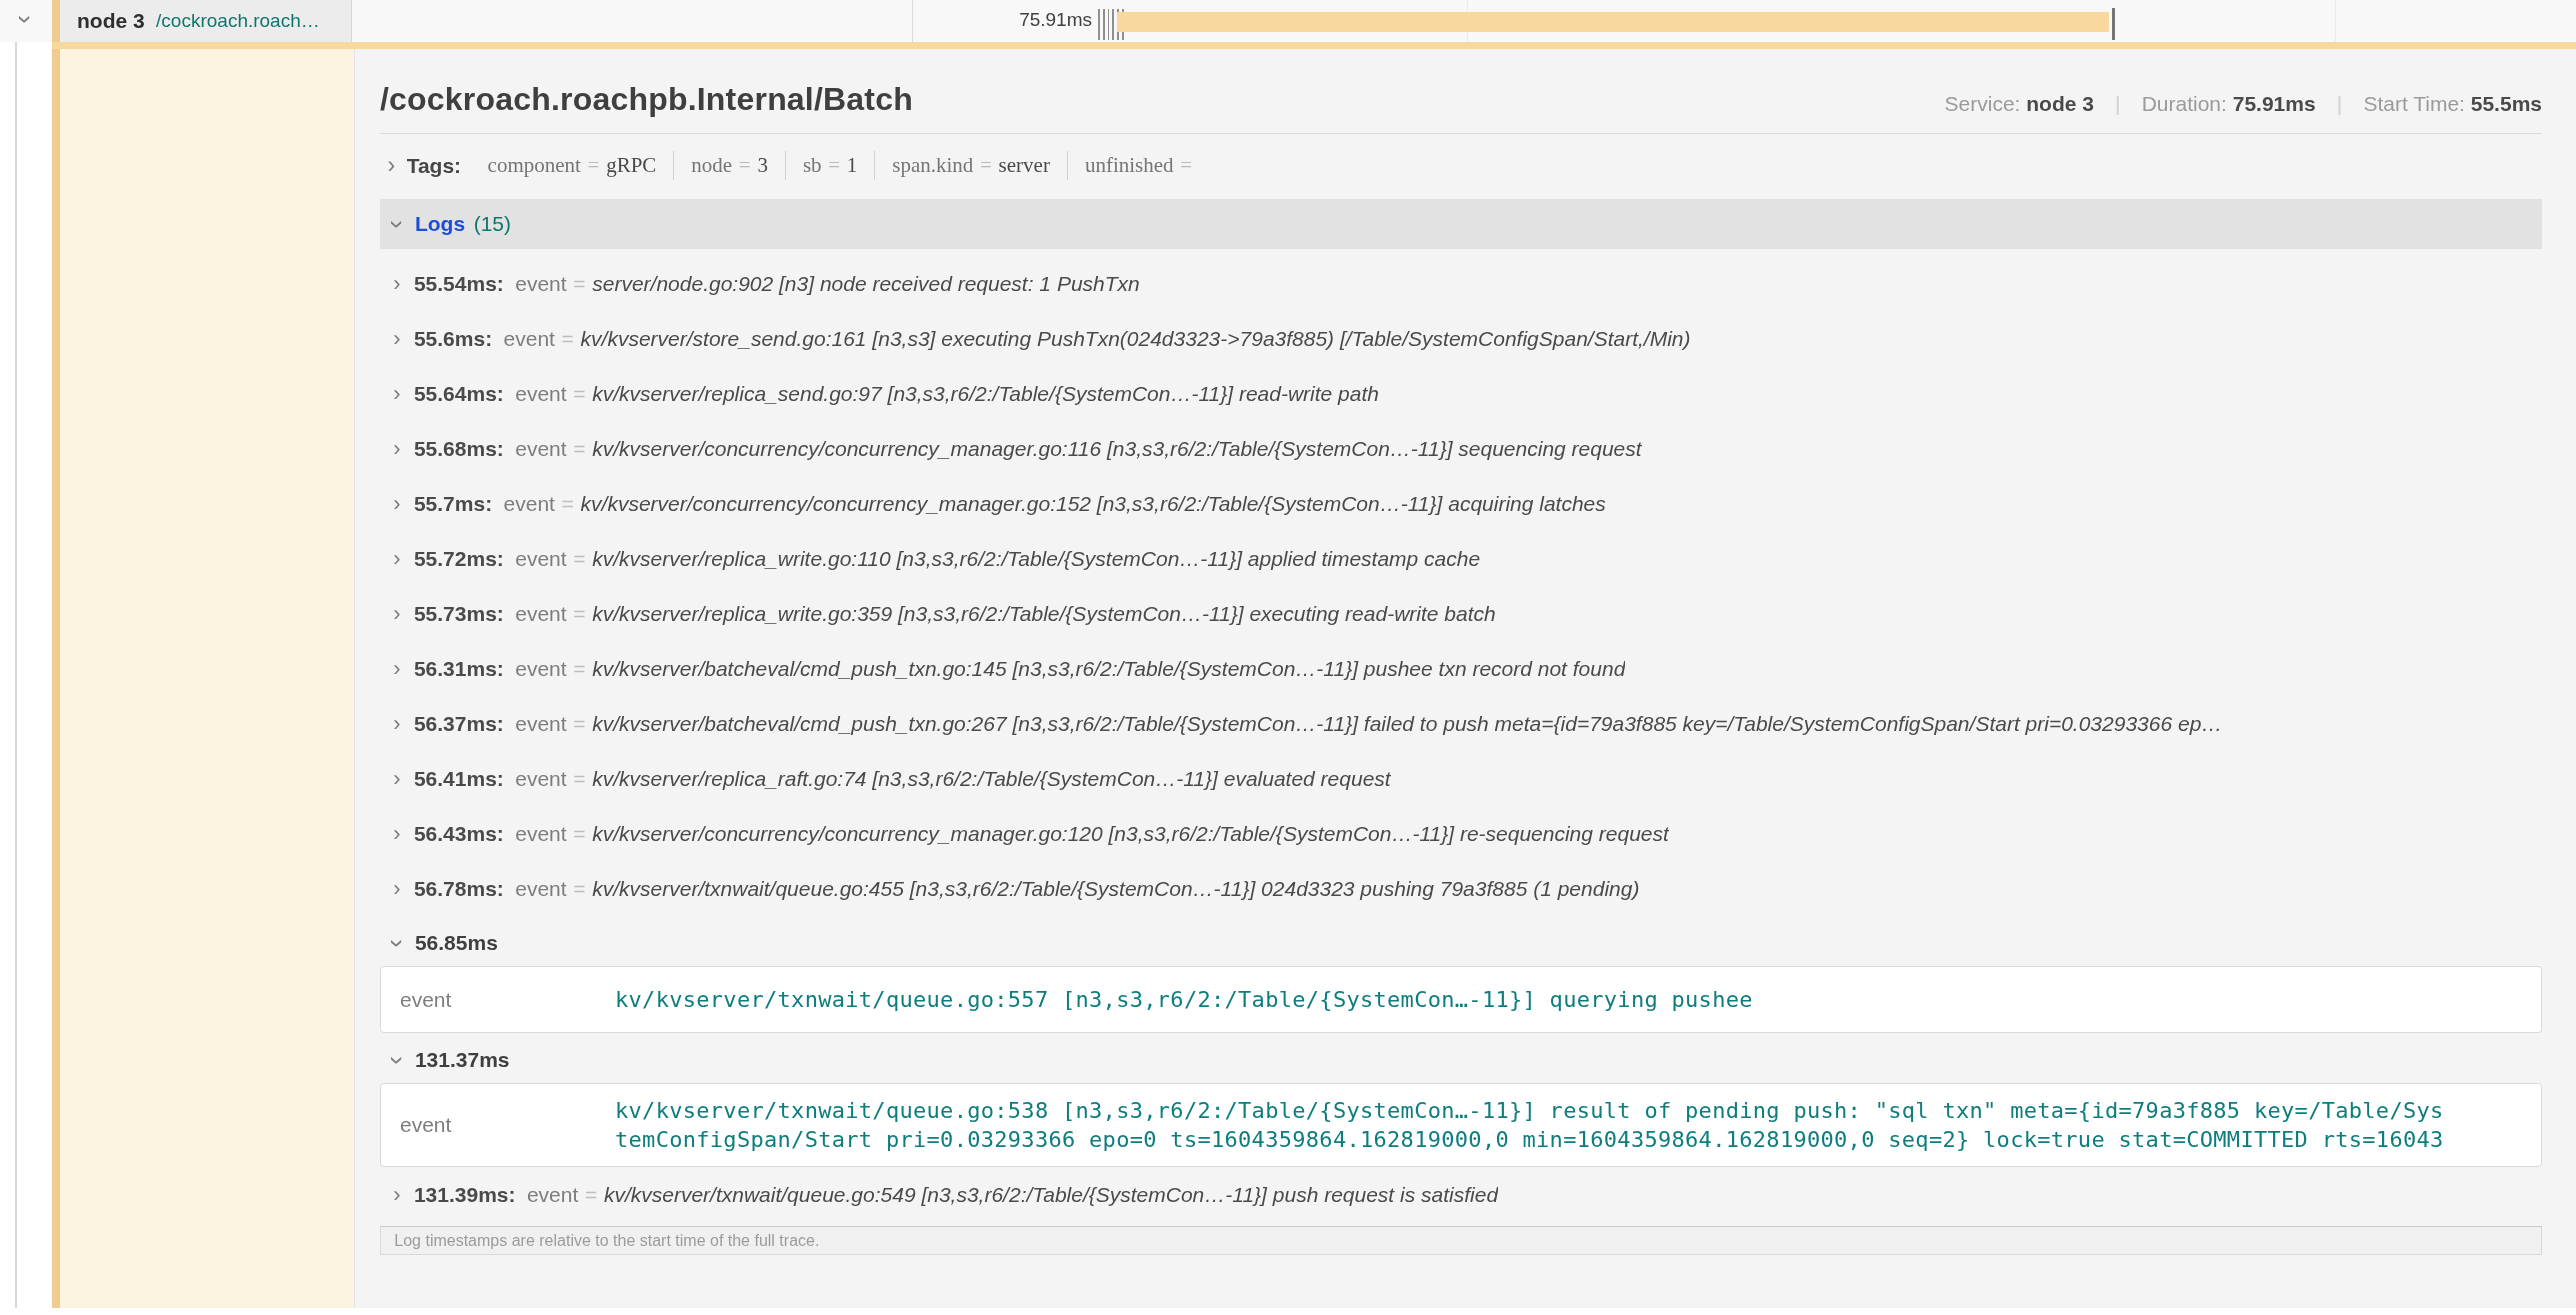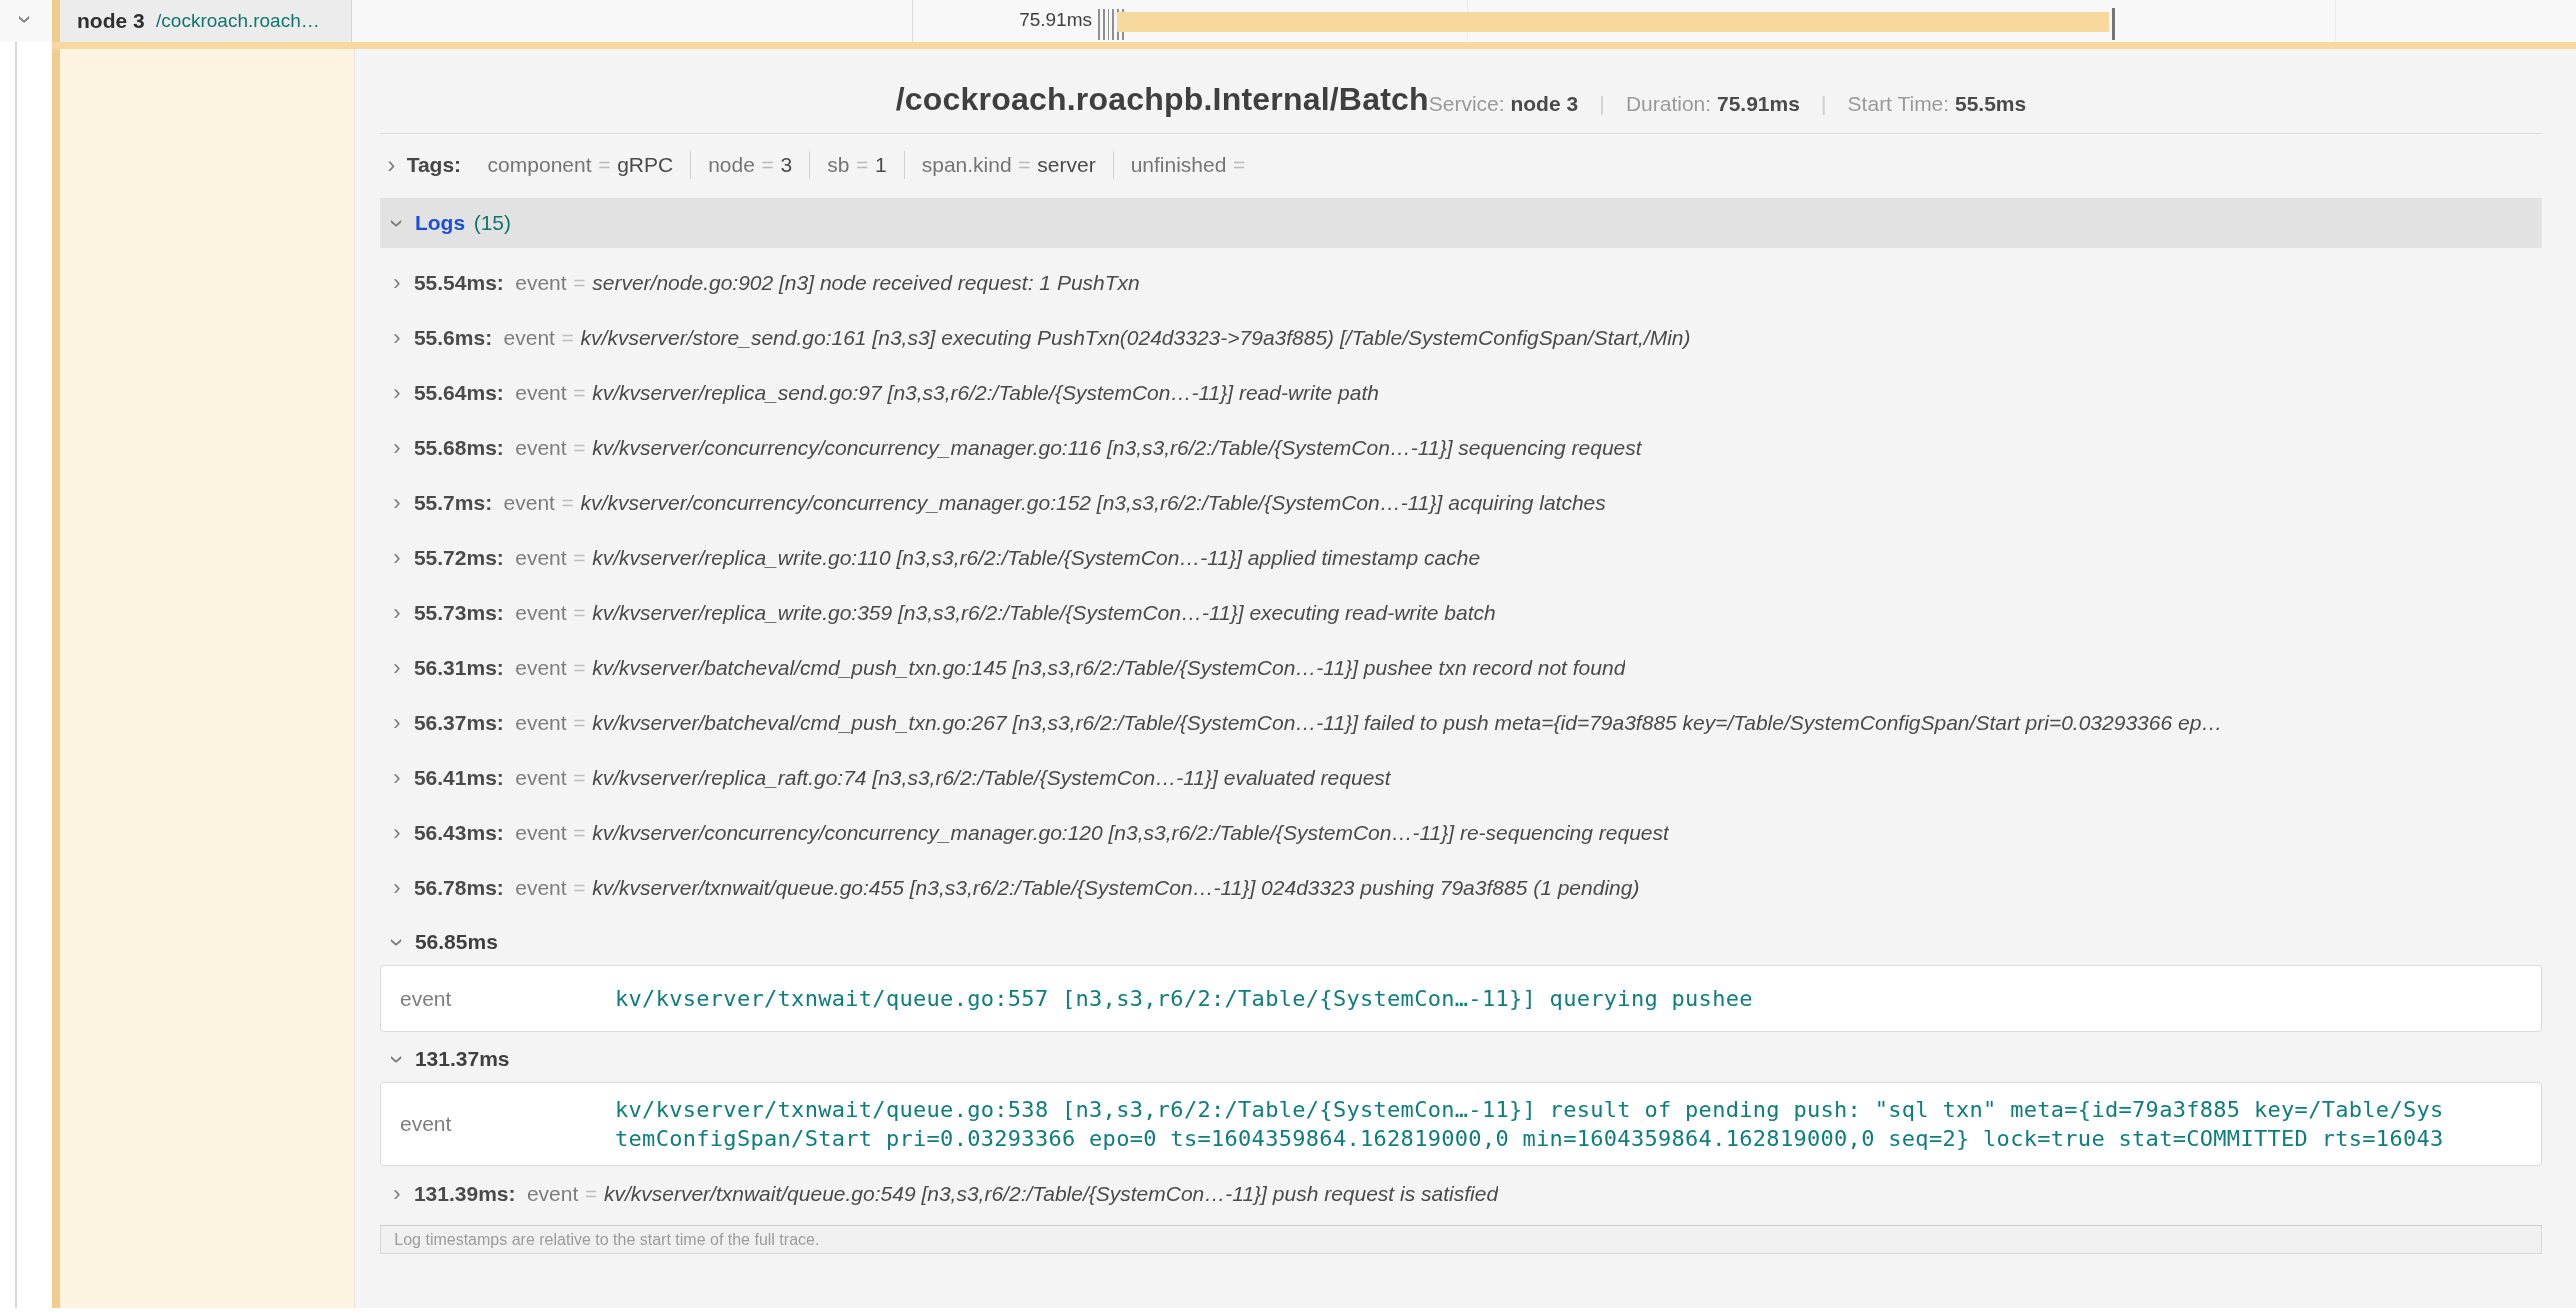--- a/index.html
+++ b/index.html
@@ -29,32 +29,32 @@
   .end-tick{position:absolute;left:2112px;top:7.6px;width:2.9px;height:32px;background:#757575;}
   .tan-rule{position:absolute;left:52px;top:42px;width:2524px;height:6.7px;background:#f8d99d;}
 
   
   .accent-strip{position:absolute;left:52px;top:49px;width:7.6px;height:1259px;background:#f0cd8f;}
   .cream{position:absolute;left:60px;top:49px;width:294px;height:1259px;background:#fdf3e1;}
 
   
   .detail{position:absolute;left:354px;top:49px;width:2222px;height:1259px;background:#f4f4f4;
           border-left:1px solid #e3e3e3;box-sizing:border-box;padding:0 34px 0 25px;}
-  .detail-header{display:flex;justify-content:center;align-items:flex-end;
+  .detail-header{display:flex;justify-content:space-between;align-items:flex-end;
                  padding:32px 0 15.3px 0;border-bottom:1px solid #dcdcdc;}
   .title{font-size:32px;font-weight:700;color:#3f3f3f;margin:0;letter-spacing:0.2px;}
   .overview{font-size:21px;color:#9a9a9a;white-space:nowrap;padding-bottom:1.9px;}
   .overview b{color:#4a4a4a;}
   .ov-sep{color:#cfcfcf;margin:0 15.3px;}
 
   .tags-row{display:flex;align-items:center;padding:17px 0 11.4px 7.6px;font-size:21px;}
   .tags-chev{margin-right:11.4px;font-size:23px;}
   .tags-label{font-weight:700;color:#464646;margin-right:9.5px;}
   .tag-list{display:flex;list-style:none;margin:0;padding:0;align-items:center;}
-  .tag-item{padding:1.9px 17px;border-right:1px solid #d2d2d2;white-space:nowrap;}
+  .tag-item{padding:1.9px 17px;border-right:1px solid #d2d2d2;white-space:nowrap;font-family:Liberation Serif, serif;}
   .tag-item:last-child{border-right:none;}
   .tag-key{color:#757575;}
   .tag-eq{color:#b9b9b9;margin:0 6.7px;}
   .tag-val{color:#4a4a4a;}
 
   .logs{margin-top:7.6px;}
   .logs-header{background:#e2e2e2;height:50px;display:flex;align-items:center;
                padding-left:13.3px;font-size:21px;}
   .logs-title{font-weight:700;color:#1d4ed8;margin-left:13.3px;}
   .logs-count{color:#0f766e;margin-left:8.6px;font-weight:400;}

